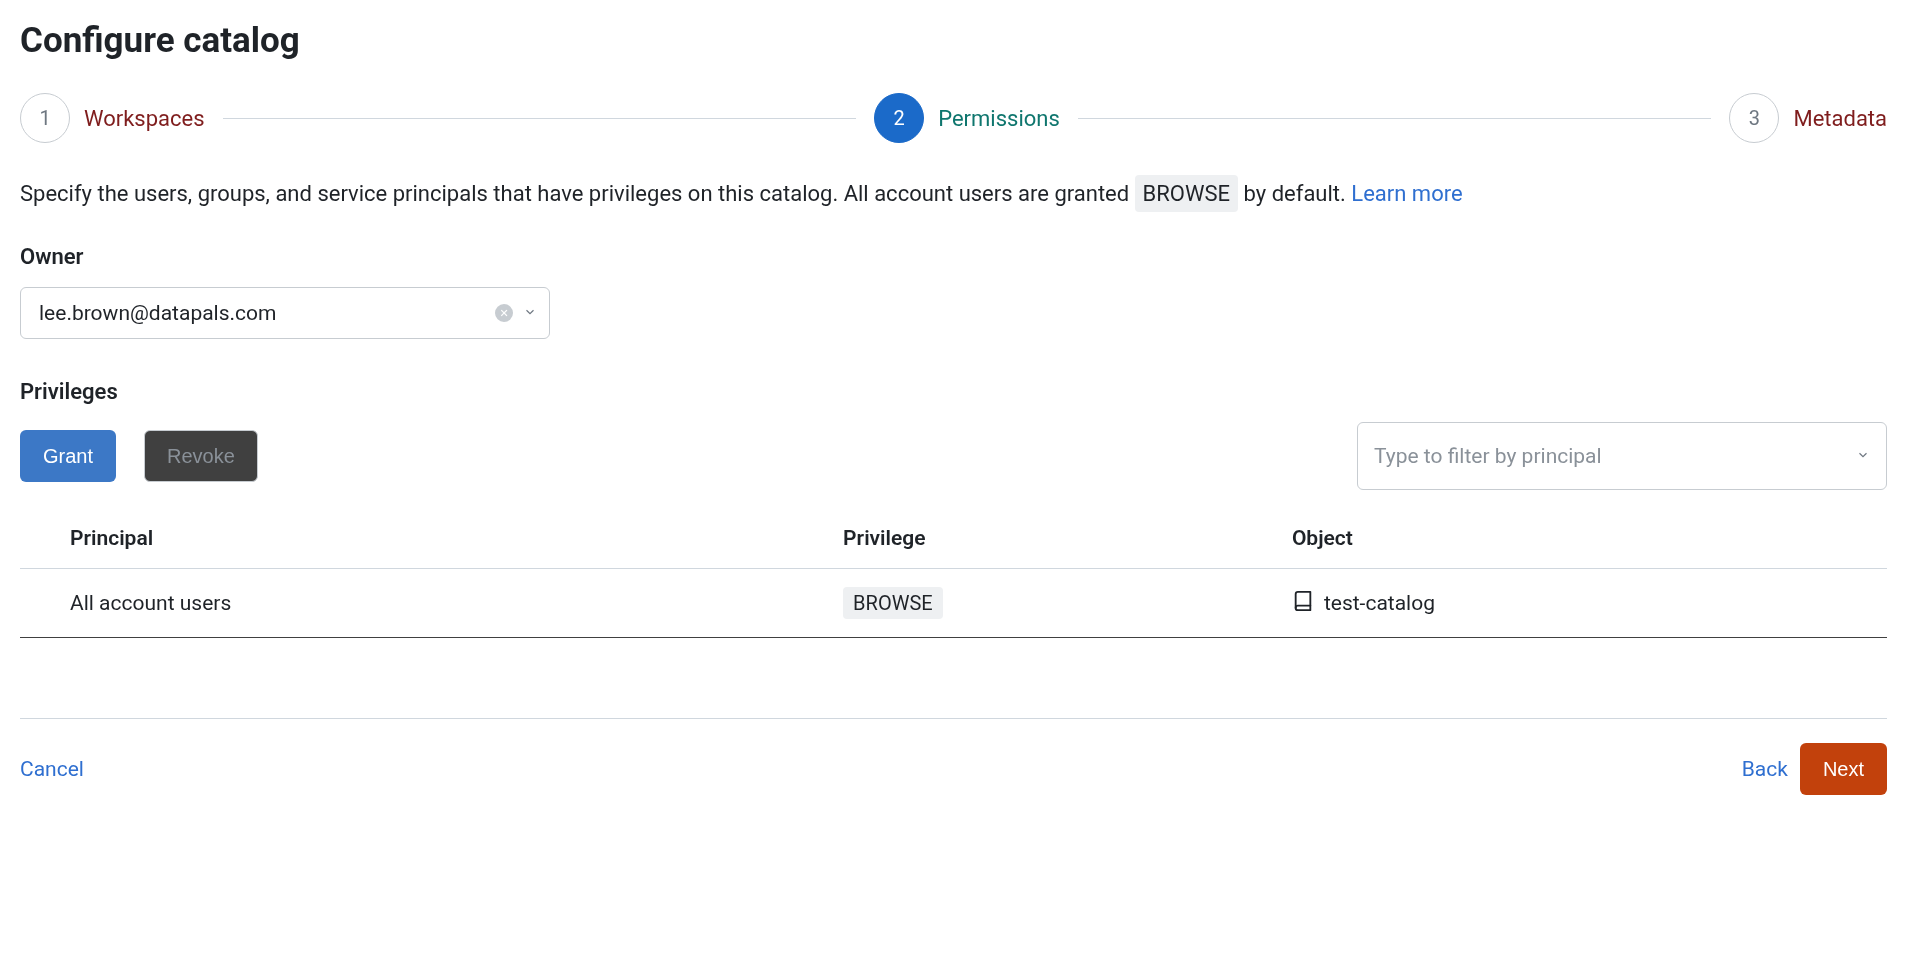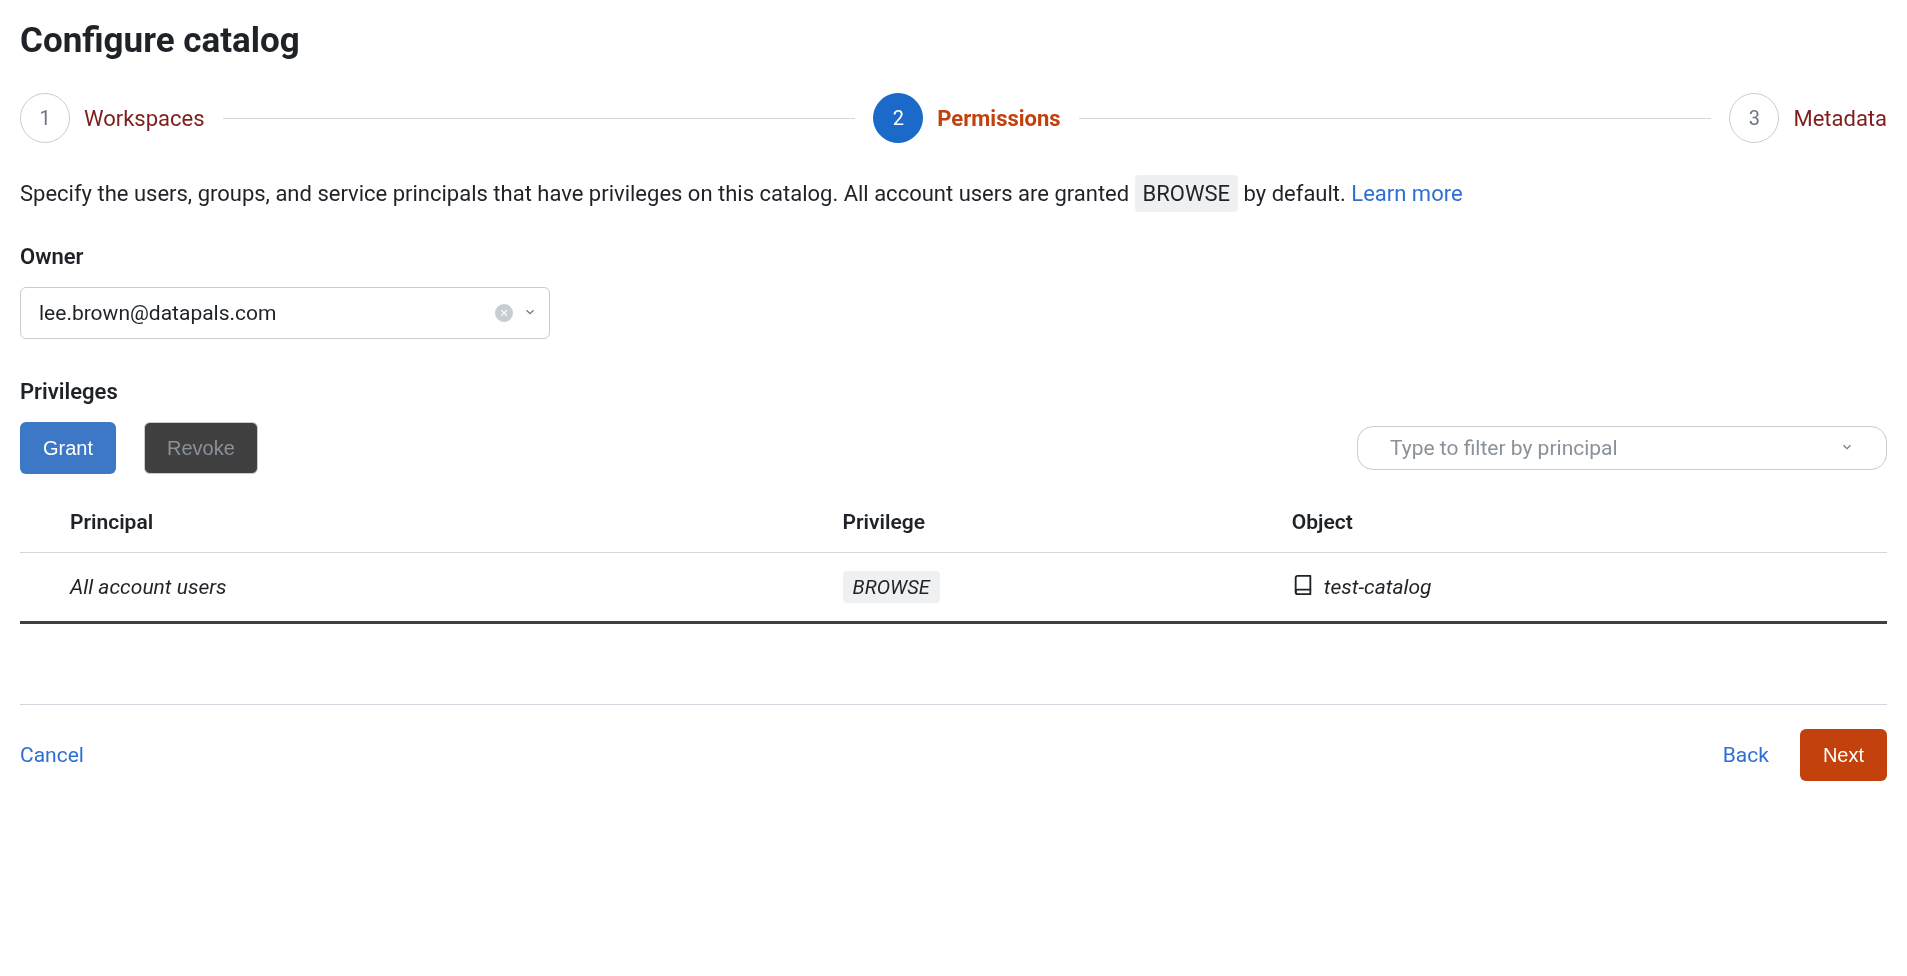--- a/index.html
+++ b/index.html
@@ -40,22 +40,22 @@
     .step.active .step-circle {
       background: #1b6ac9;
       border-color: #1b6ac9;
       color: #fff;
     }
     .step-label {
       font-size: 22px;
       color: #7f1d1d;
     }
     .step.active .step-label {
-      color: #c2410c;
-      font-weight: 700;
+      color: #0f766e;
+      font-weight: 400;
     }
     .step-line {
       flex: 1;
       height: 1px;
       background: #d0d7de;
       margin: 0 18px;
     }
     .description {
       font-size: 22px;
       line-height: 1.5;
@@ -145,46 +145,45 @@
     .btn-outline {
       background: #404040;
       border: 1px solid #c7ccd1;
       color: #8a9199;
     }
     .filter-select {
       display: flex;
       align-items: center;
       justify-content: space-between;
       width: 530px;
-      height: 44px;
+      height: 68px;
       border: 1px solid #c7ccd1;
-      border-radius: 16px;
-      padding: 0 32px;
+      border-radius: 6px;
+      padding: 0 16px;
       cursor: pointer;
     }
     .filter-placeholder {
       font-size: 21px;
       color: #8a9199;
     }
     .table {
       width: 100%;
       border-collapse: collapse;
     }
     .table th, .table td {
       text-align: left;
       padding: 18px 12px;
       font-size: 21px;
     }
     .table th {
       font-weight: 600;
       border-bottom: 1px solid #d0d7de;
     }
     .table td {
-      border-bottom: 3px solid #404040;
-      font-style: italic;
+      border-bottom: 1px solid #404040;
     }
     .table th:first-child, .table td:first-child { padding-left: 50px; }
     .badge-chip {
       display: inline-block;
       background: #eef0f2;
       padding: 4px 10px;
       border-radius: 4px;
       font-size: 20px;
     }
     .obj-cell { display: flex; align-items: center; gap: 10px; }
@@ -194,21 +193,21 @@
       padding-top: 24px;
       display: flex;
       align-items: center;
       justify-content: space-between;
     }
     .footer-link {
       color: #2f6fd0;
       font-size: 21px;
       cursor: pointer;
     }
-    .footer-right { display: flex; align-items: center; gap: 31px; }
+    .footer-right { display: flex; align-items: center; gap: 12px; }
   </style>
 </head>
 <body>
 
 <h1 class="page-title">Configure catalog</h1>
 
 <div class="stepper">
   <div class="step">
     <div class="step-circle">1</div>
     <div class="step-label">Workspaces</div>

